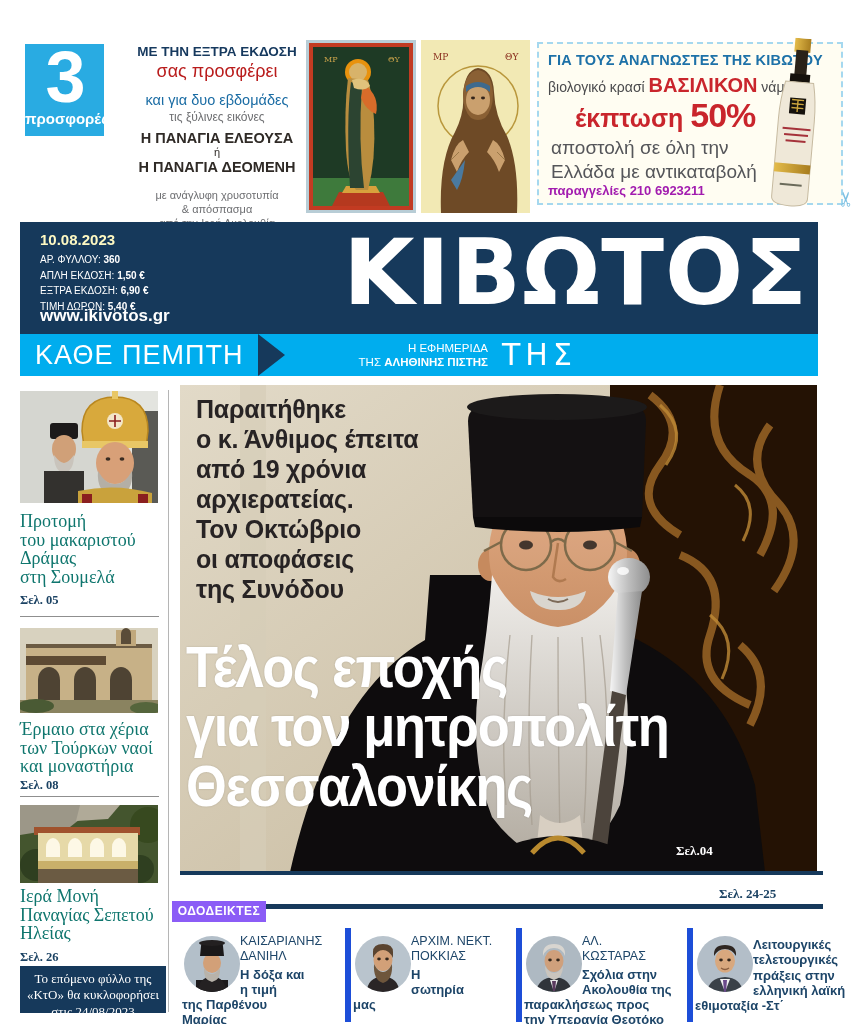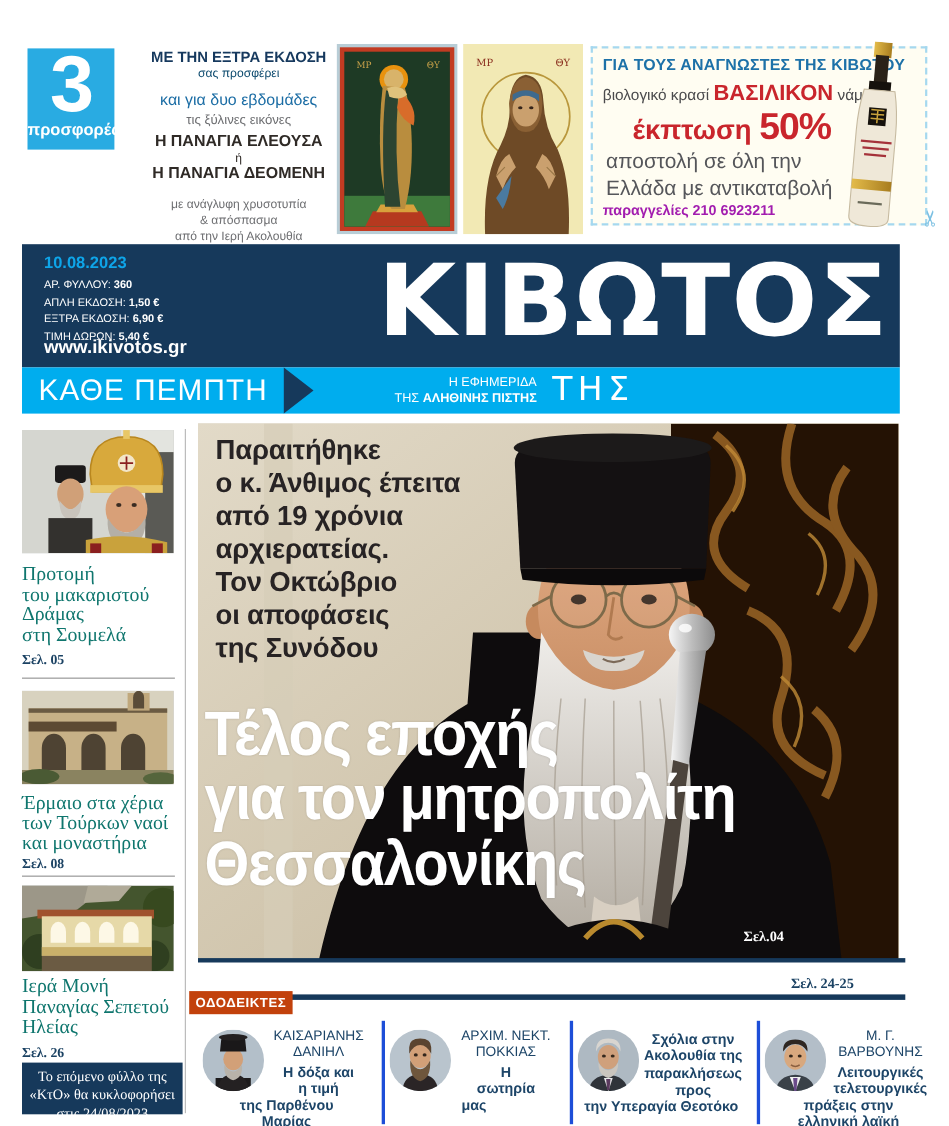--- a/index.html
+++ b/index.html
@@ -15,21 +15,21 @@
   .barcode{left:25px;top:142px;width:108px;height:60px;}
   .bars-main{position:absolute;left:0;top:7px;width:80px;height:44px;
     background:repeating-linear-gradient(90deg,#111 0 2px,#fff 2px 4px,#111 4px 7px,#fff 7px 9px);}
   .bars-sup{position:absolute;left:88px;top:13px;width:18px;height:38px;
     background:repeating-linear-gradient(90deg,#111 0 2px,#fff 2px 4px);}
   .bc-sup-label{position:absolute;left:74px;top:0px;font-size:9px;color:#111;font-family:"DejaVu Sans Mono",monospace;}
   .bc-digits{position:absolute;left:-2px;top:52px;width:110px;font-size:9px;letter-spacing:1.5px;color:#111;
     font-family:"DejaVu Sans Mono",monospace;}
   .promo-text{left:131px;top:44px;width:172px;text-align:center;line-height:1.2;}
   .pt1{color:#16395e;font-weight:bold;font-size:13.5px;}
-  .pt2{color:#0c4a6e;font-size:11px;margin:1px 0 9px;}
+  .pt2{color:#b91c1c;font-size:18px;margin:1px 0 9px;}
   .pt3{color:#1a6ca4;font-weight:normal;font-size:14.5px;}
   .pt4{color:#6d6e71;font-size:12px;margin:1px 0 5px;}
   .pt5{color:#2f2a26;font-weight:bold;font-size:14.5px;}
   .pt-or{color:#2f2a26;font-size:11px;line-height:1.05;}
   .pt8{color:#6d6e71;font-size:11px;white-space:pre-line;margin-top:12px;line-height:1.3;}
 
   
   .icon-a{left:306px;top:40px;width:110px;height:173px;}
   .icon-b{left:421px;top:40px;width:109px;height:173px;}
 
@@ -41,21 +41,21 @@
   .wa-discount{position:absolute;left:36px;top:52px;color:#c9252c;font-weight:bold;}
   .wa-discount .w{font-size:25px;}
   .wa-discount .p{font-size:34px;letter-spacing:-1px;}
   .wa-shipping{position:absolute;left:12px;top:92px;font-size:19px;color:#55565a;line-height:1.25;white-space:pre-line;}
   .wa-orders{position:absolute;left:9px;top:139px;color:#a21caf;font-weight:bold;font-size:13px;}
   .bottle{position:absolute;right:4px;top:-6px;width:82px;height:172px;transform:rotate(5deg);}
   .scissors{position:absolute;right:-14px;bottom:-8px;color:#7cc0e2;font-size:20px;transform:rotate(-90deg);}
 
   
   .masthead{left:20px;top:222px;width:798px;height:112px;background:#16395b;}
-  .mh-date{position:absolute;left:20px;top:9px;color:#0ea5e9;font-weight:bold;font-size:15px;}
+  .mh-date{position:absolute;left:20px;top:9px;color:#fef9c3;font-weight:bold;font-size:15px;}
   .mh-info{position:absolute;left:20px;top:30px;color:#fff;font-size:10px;line-height:1.55;}
   .mh-site{position:absolute;left:20px;top:84px;color:#fff;font-weight:bold;font-size:17px;}
   .mh-title{position:absolute;right:10px;top:0px;color:#fff;font-size:92px;font-weight:bold;
     font-family:"DejaVu Sans",sans-serif;letter-spacing:1px;line-height:105px;transform:scaleY(.98);transform-origin:top right;}
   .strip{left:20px;top:334px;width:798px;height:42px;background:#00adee;}
   .strip-freq{position:absolute;left:15px;top:6px;color:#fff;font-size:27px;letter-spacing:1px;}
   .strip-chev{position:absolute;left:238px;top:0;width:0;height:0;
     border-top:21px solid transparent;border-bottom:21px solid transparent;border-left:27px solid #16395b;}
   .strip-tag-small{position:absolute;left:296px;top:7px;width:172px;text-align:right;color:#fff;font-size:11.5px;line-height:1.25;}
   .strip-tag-main{position:absolute;left:482px;top:3px;color:#fff;font-size:30px;letter-spacing:5px;
@@ -79,27 +79,27 @@
     white-space:pre-line;letter-spacing:-1.5px;transform:scaleX(.92);transform-origin:left top;
     text-shadow:0 0 2px rgba(0,0,0,.18);}
   .lead-ref{left:676px;top:843px;color:#fff;font-family:"Liberation Serif",serif;font-weight:bold;font-size:13px;}
 
   
   .rule1{left:180px;top:871px;width:643px;height:4px;background:#16395b;}
   .secondary-title{left:180px;top:879px;width:505px;text-align:center;font-family:"Liberation Serif",serif;
     font-size:25px;color:#16395b;}
   .secondary-ref{left:719px;top:886px;font-family:"Liberation Serif",serif;font-weight:bold;font-size:13px;color:#1b4263;}
   .rule2{left:258px;top:904px;width:565px;height:5px;background:#16395b;}
-  .section-label-box{left:172px;top:901px;width:94px;height:21px;background:#c2410c;color:#fff;font-weight:bold;
+  .section-label-box{left:172px;top:901px;width:94px;height:21px;background:#8b5cf6;color:#fff;font-weight:bold;
     font-size:12px;text-align:center;line-height:21px;letter-spacing:.5px;}
 
   
   .cols{left:180px;top:928px;width:678px;height:94px;display:flex;}
-  .col{flex:1;position:relative;padding:6px 8px 0 2px;text-align:center;box-sizing:border-box;}
-  .col + .col{border-left:3px solid #1d4ed8;}
+  .col{flex:1;position:relative;padding:6px 8px 0 2px;text-align:left;box-sizing:border-box;}
+  .col + .col{border-left:6px solid #1d4ed8;}
   .avatar{float:left;width:56px;height:56px;border-radius:50%;overflow:hidden;margin:2px 0 2px 2px;}
   .col-name{font-size:12.5px;color:#1d4568;line-height:1.18;white-space:pre-line;}
   .col-title{font-size:13px;font-weight:bold;color:#1d4568;line-height:1.18;white-space:pre-line;margin-top:3px;}
 </style>
 </head>
 <body>
 
 <div class="page">
 
   <div class="abs promo-count">
@@ -427,42 +427,42 @@
           <path d="M10,56 Q12,42 28,41 Q44,42 46,56 Z" fill="#30343a"></path>
           <polygon points="24,44 32,44 28,56" fill="#e8e8e8"></polygon>
           <path d="M26,45 l4,0 l-1,10 l-2,0 Z" fill="#5a3a5e"></path>
           <ellipse cx="28" cy="25" rx="9.5" ry="11" fill="#cfa07c"></ellipse>
           <path d="M17,20 Q16,8 28,8 Q40,8 39,20 Q36,12 28,12 Q20,12 17,20Z" fill="#d8d5d0"></path>
           <path d="M19,30 Q19,42 28,44 Q37,42 37,30 Q33,37 28,37 Q23,37 19,30Z" fill="#cac5be"></path>
           <ellipse cx="24" cy="24" rx="1.8" ry="1.4" fill="#35281e"></ellipse>
           <ellipse cx="32" cy="24" rx="1.8" ry="1.4" fill="#35281e"></ellipse>
         </svg>
       </div>
+      <div class="col-name">ΑΛ.
+ΚΩΣΤΑΡΑΣ</div>
       <div class="col-title">Σχόλια στην
 Ακολουθία της
 παρακλήσεως προς
 την Υπεραγία Θεοτόκο</div>
     </div>
 
     <div class="col">
       <div class="avatar">
         <svg width="56" height="56" viewBox="0 0 56 56">
           <rect width="56" height="56" fill="#b3bec8"></rect>
           <path d="M10,56 Q12,42 28,41 Q44,42 46,56 Z" fill="#3a4148"></path>
           <polygon points="23,43 33,43 28,56" fill="#f2f2f2"></polygon>
           <path d="M26,44 l4,0 l-1,12 l-2,0 Z" fill="#6a4a8a"></path>
           <ellipse cx="28" cy="25" rx="10" ry="11.5" fill="#d8a87e"></ellipse>
           <path d="M17,20 Q16,9 28,9 Q40,9 39,20 Q35,13 28,13 Q21,13 17,20Z" fill="#2e2621"></path>
           <ellipse cx="24" cy="24" rx="1.8" ry="1.4" fill="#32261c"></ellipse>
           <ellipse cx="32" cy="24" rx="1.8" ry="1.4" fill="#32261c"></ellipse>
           <path d="M24,32 q4,3 8,0" stroke="#8a5f40" stroke-width="1.4" fill="none"></path>
         </svg>
       </div>
-      <div class="col-name">Μ. Γ.
-ΒΑΡΒΟΥΝΗΣ</div>
       <div class="col-title">Λειτουργικές
 τελετουργικές
 πράξεις στην
 ελληνική λαϊκή
 εθιμοταξία -Στ΄</div>
     </div>
 
   </div>
 </div>
 

